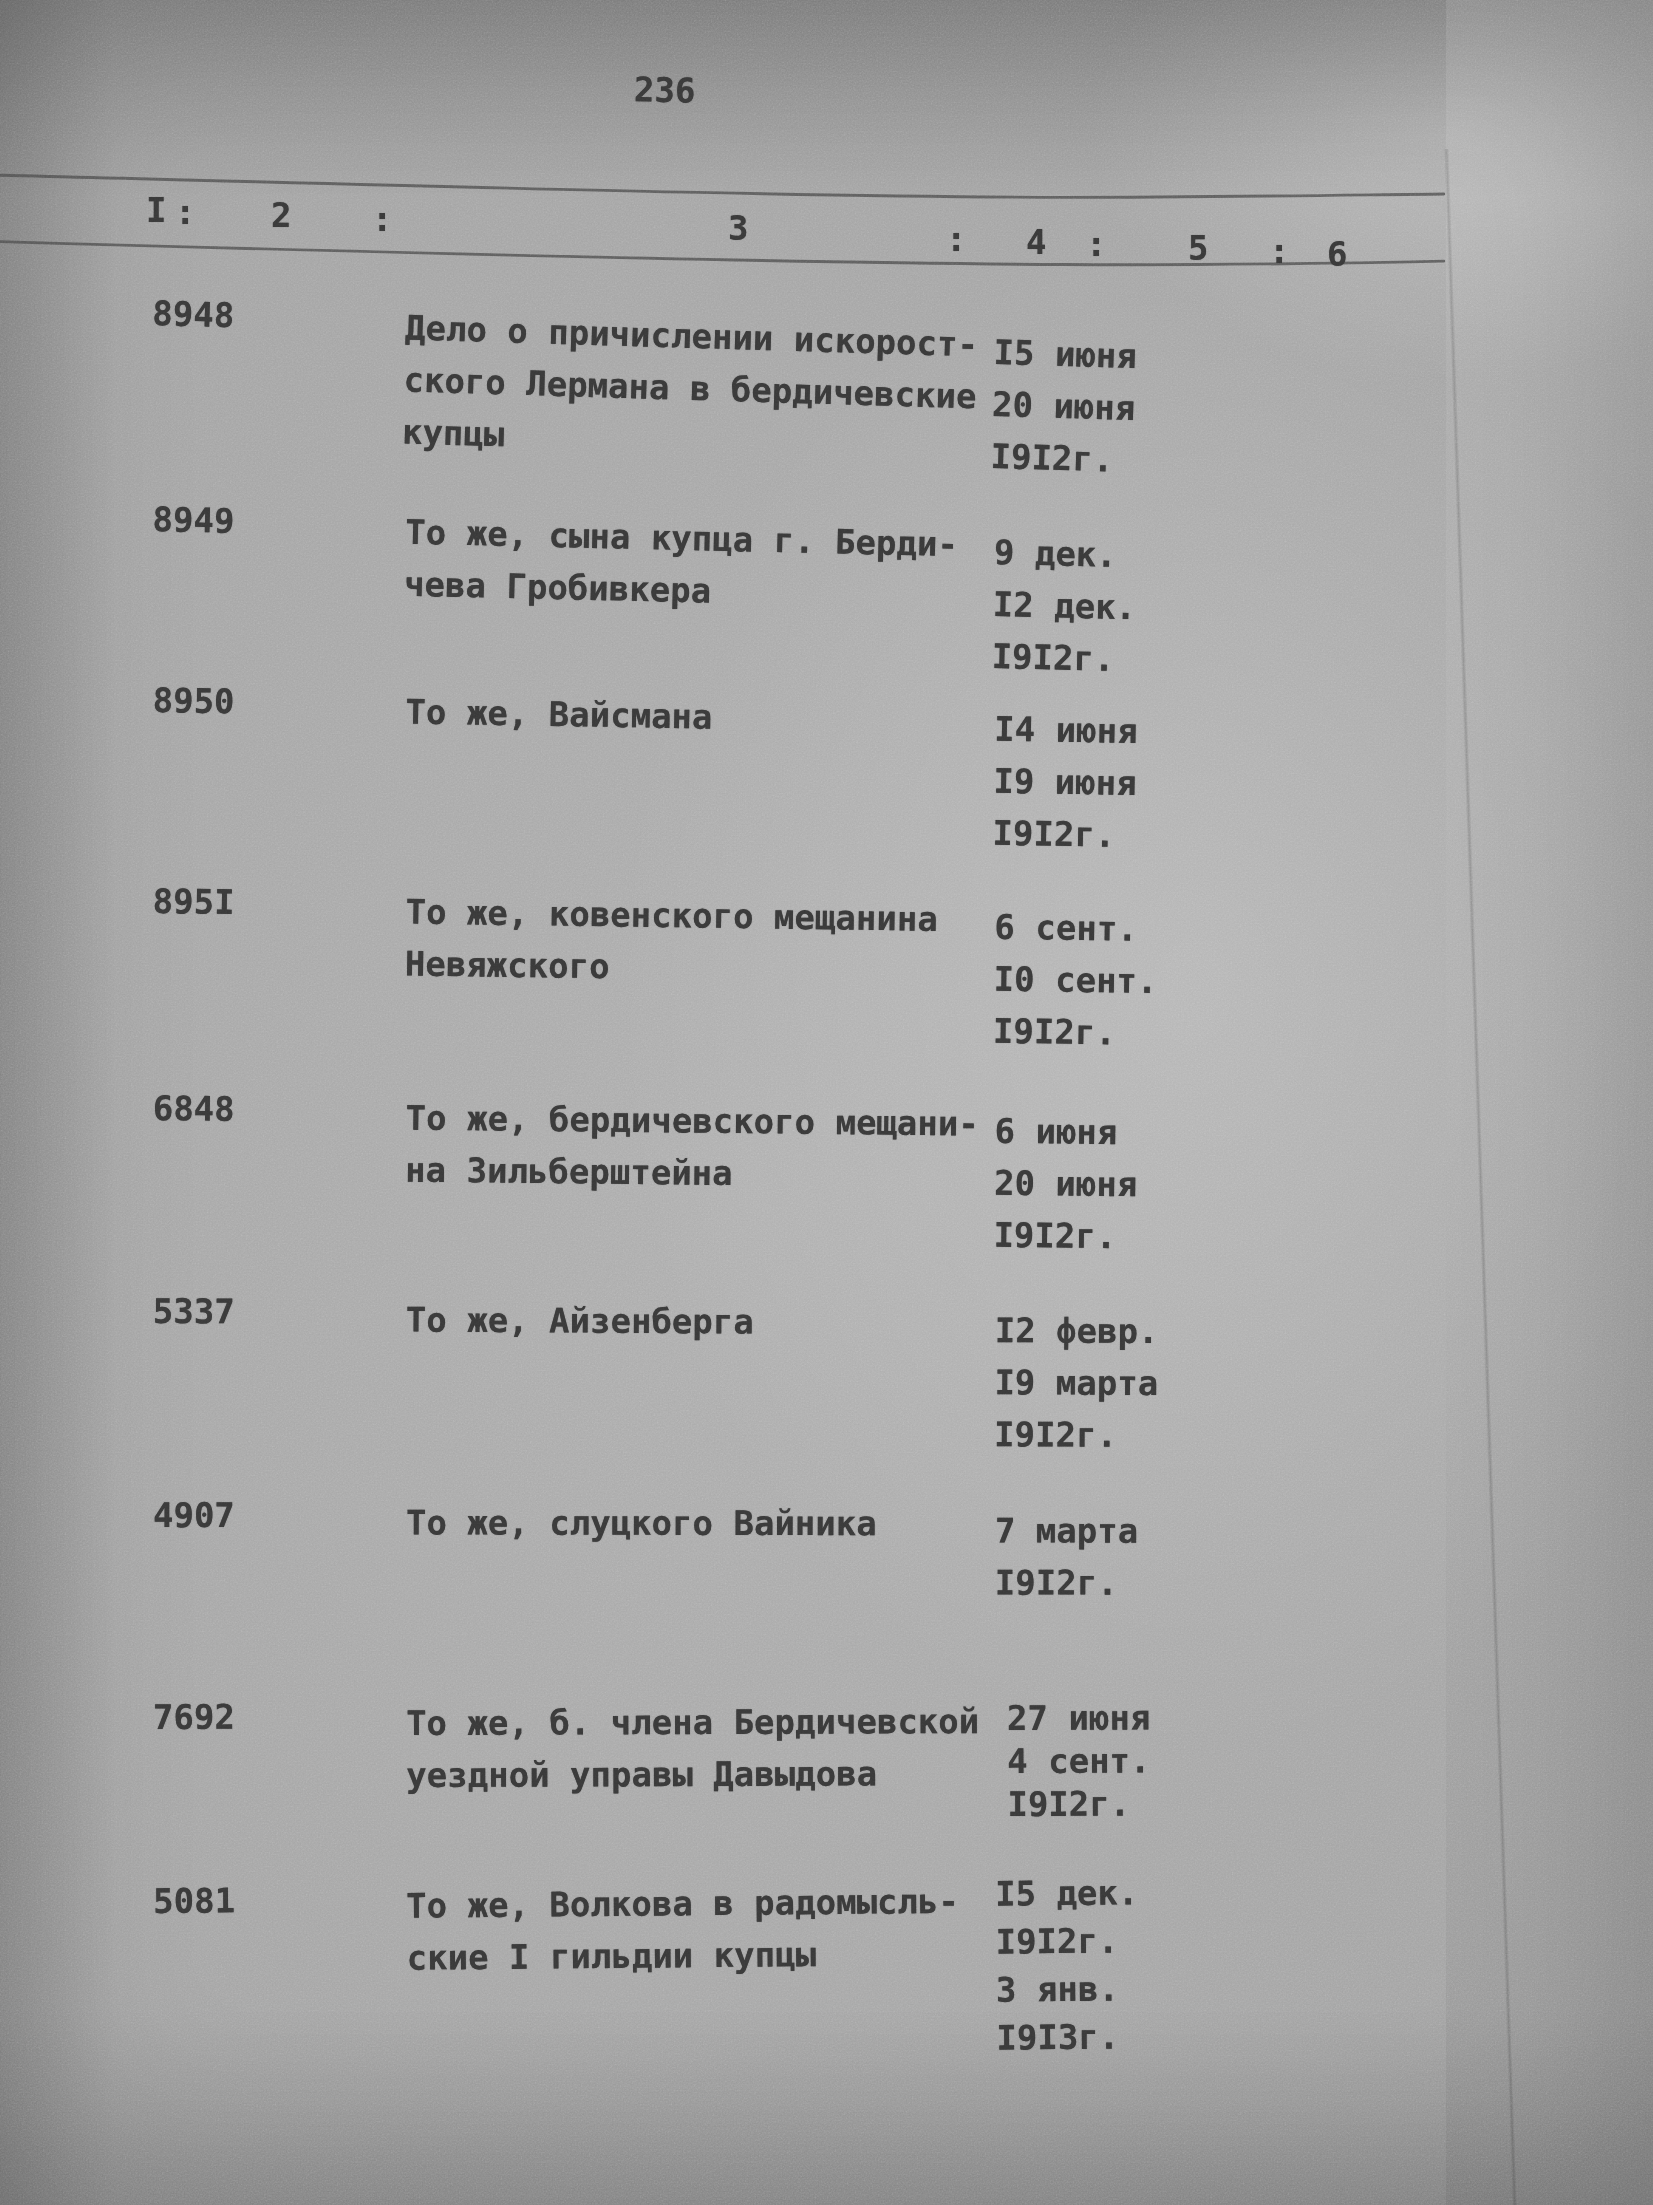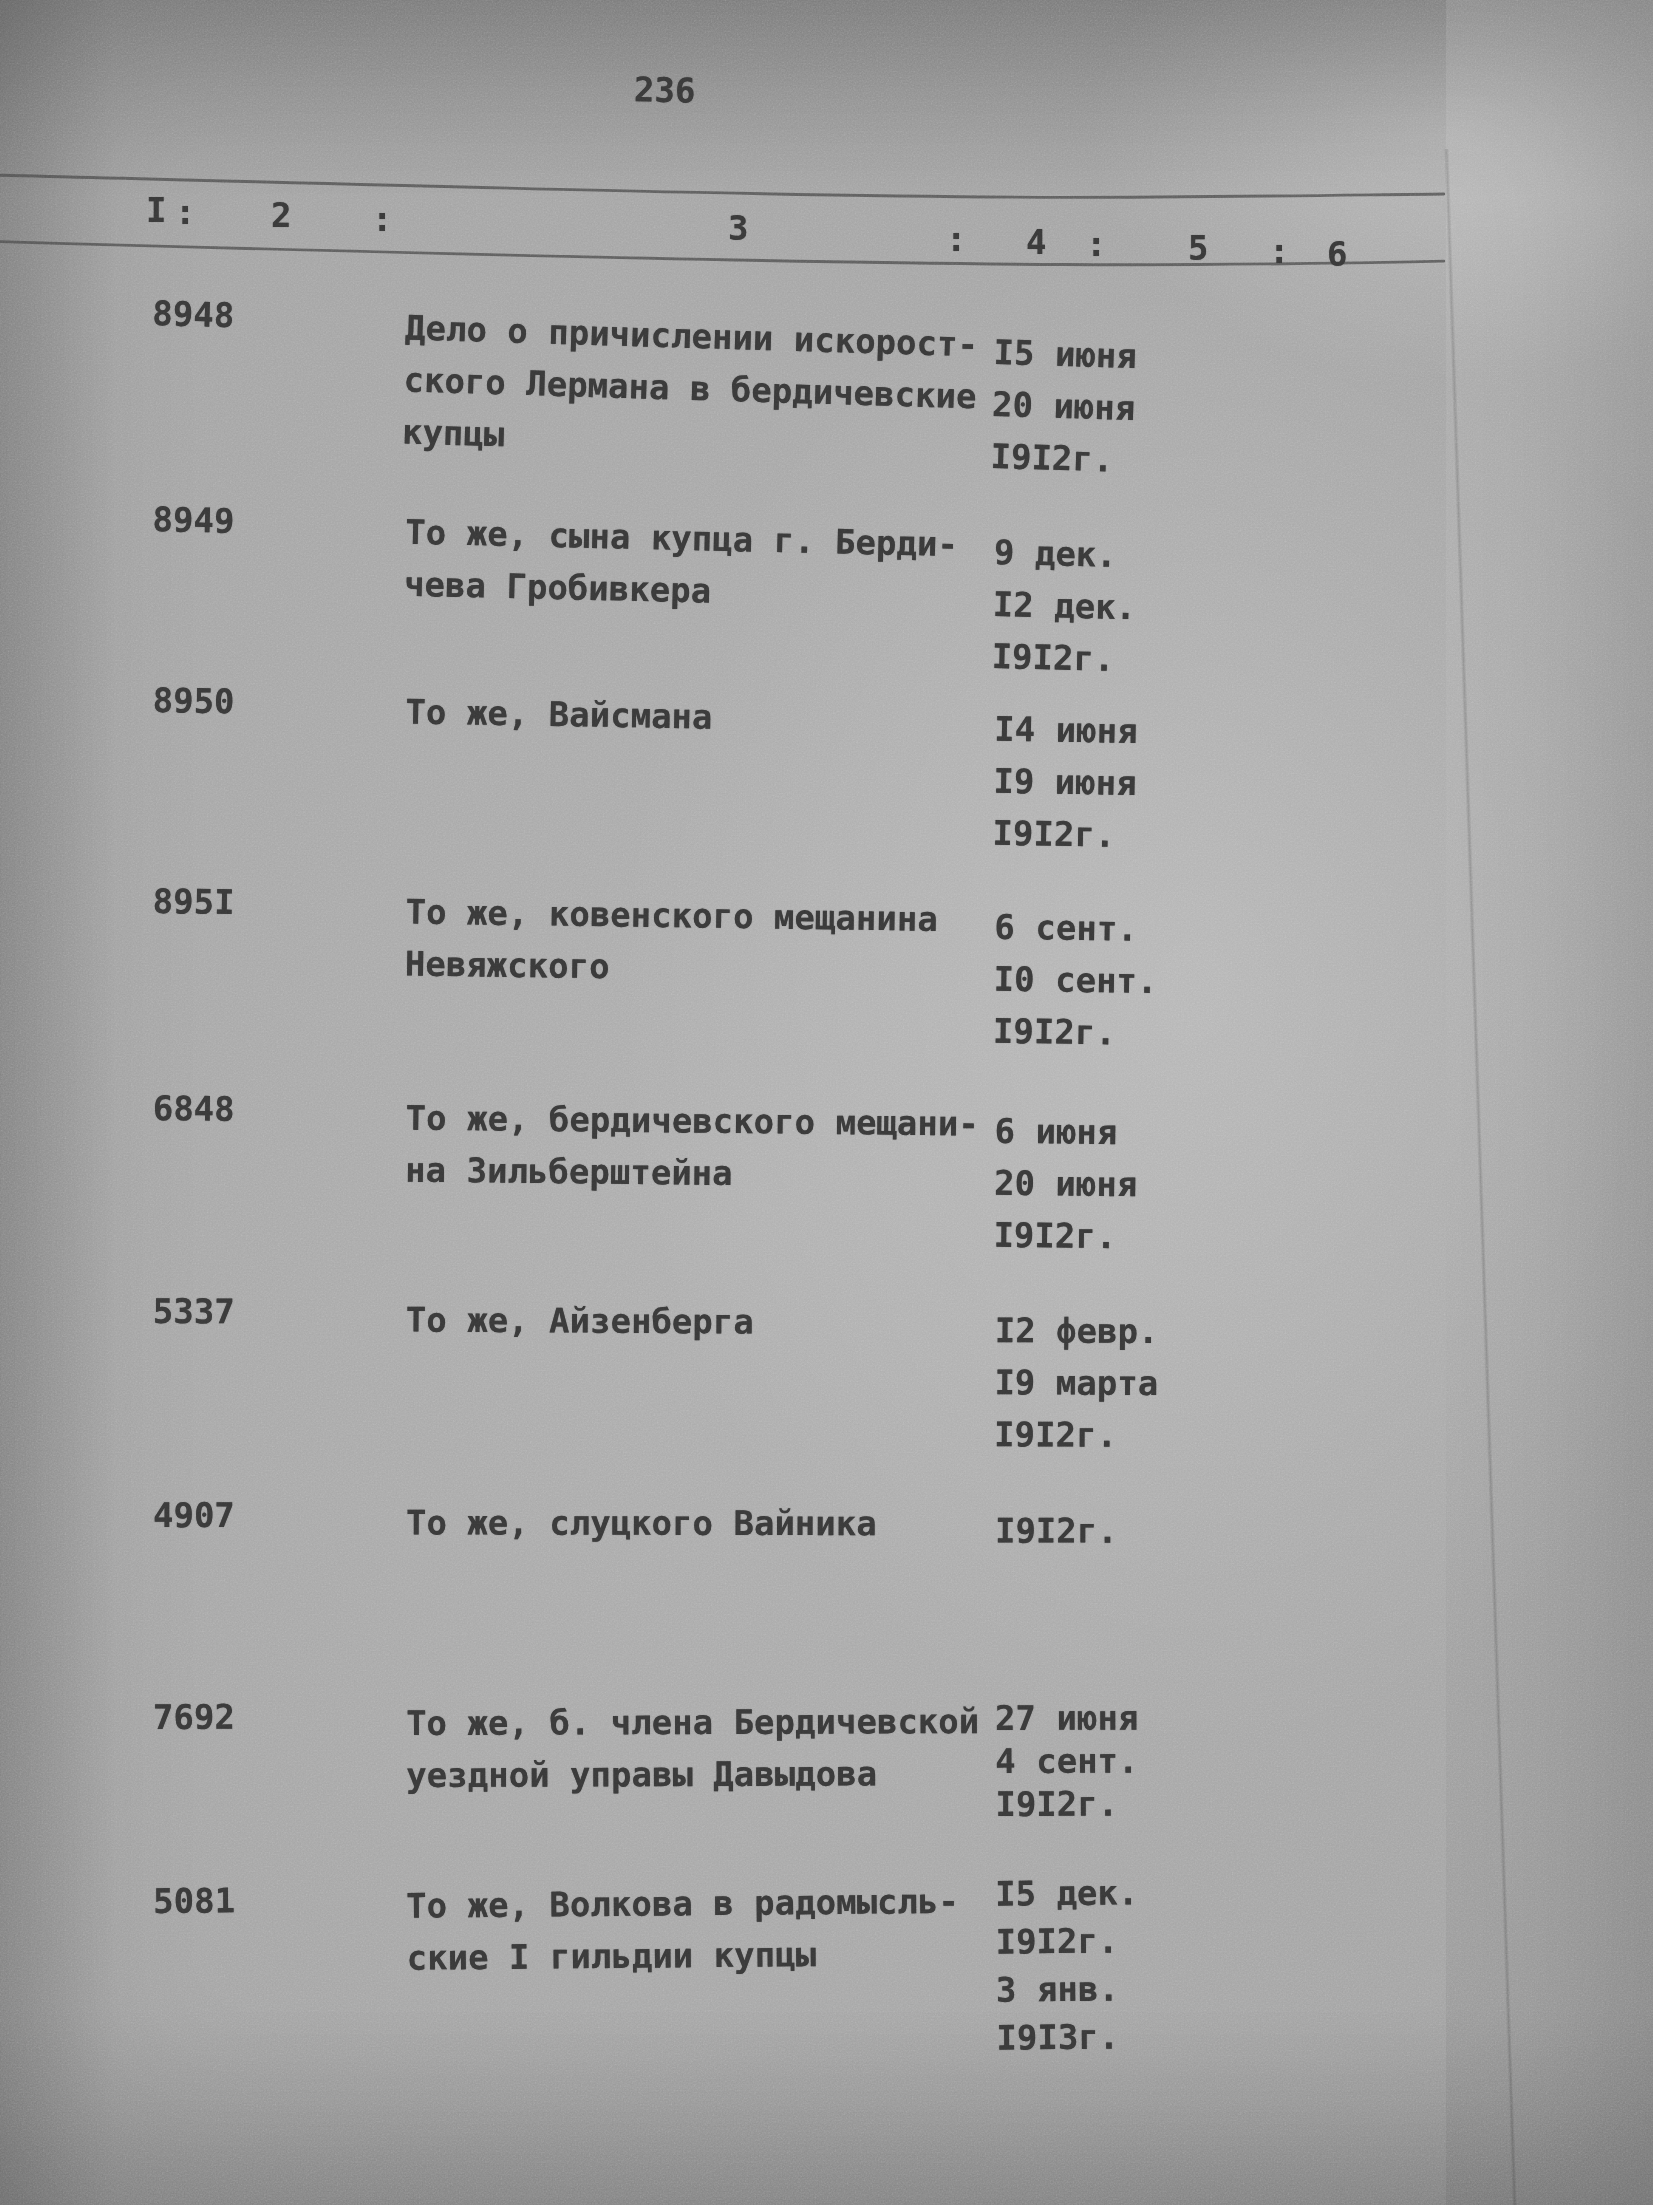--- a/index.html
+++ b/index.html
@@ -53,21 +53,21 @@
   .row .dates{position:absolute;left:842px;top:0;width:281px;line-height:52px;padding-top:6.8px;}
   .row:nth-child(1){top:294px;transform:rotate(1.7deg);}
   .row:nth-child(2){top:500px;transform:rotate(1.3deg);}
   .row:nth-child(3){top:681px;transform:rotate(1.0deg);}
   .row:nth-child(4){top:882px;transform:rotate(0.8deg);}
   .row:nth-child(5){top:1089px;transform:rotate(0.6deg);}
   .row:nth-child(6){top:1292px;transform:rotate(0.35deg);}
   .row:nth-child(7){top:1496px;transform:rotate(0.1deg);}
   .row:nth-child(8){top:1698px;transform:rotate(-0.2deg);}
   .row:nth-child(9){top:1882px;transform:rotate(-0.5deg);}
-  .row:nth-child(8) .dates{line-height:43px;padding-top:1.7px;}
+  .row:nth-child(8) .dates{line-height:43px;padding-top:1.7px;margin-left:12px;}
   .row:nth-child(9) .dates{line-height:48px;padding-top:0;margin-top:-5.1px;}
   .fold{
     position:absolute;left:1444px;top:149px;height:2084px;width:5.1px;
     transform-origin:top center;transform:rotate(-1.9deg);
     background:linear-gradient(to right, rgba(0,0,0,0), rgba(40,40,40,0.22), rgba(0,0,0,0));
   }
   .right-shade{
     position:absolute;left:1446px;top:0;width:208px;height:2205px;
     background:linear-gradient(180deg, rgba(255,255,255,0.10), rgba(255,255,255,0.02) 45%, rgba(0,0,0,0.06));
   }
@@ -170,20 +170,21 @@
           <div>I9 марта</div>
           <div>I9I2г.</div>
         </div>
       </div>
       <div class="row t">
         <div class="no">4907</div>
         <div class="desc">
           <div>То же, слуцкого Вайника</div>
         </div>
         <div class="dates">
+          <div>7 марта</div>
           <div>I9I2г.</div>
         </div>
       </div>
       <div class="row t">
         <div class="no">7692</div>
         <div class="desc">
           <div>То же, б. члена Бердичевской</div>
           <div>уездной управы Давыдова</div>
         </div>
         <div class="dates">

